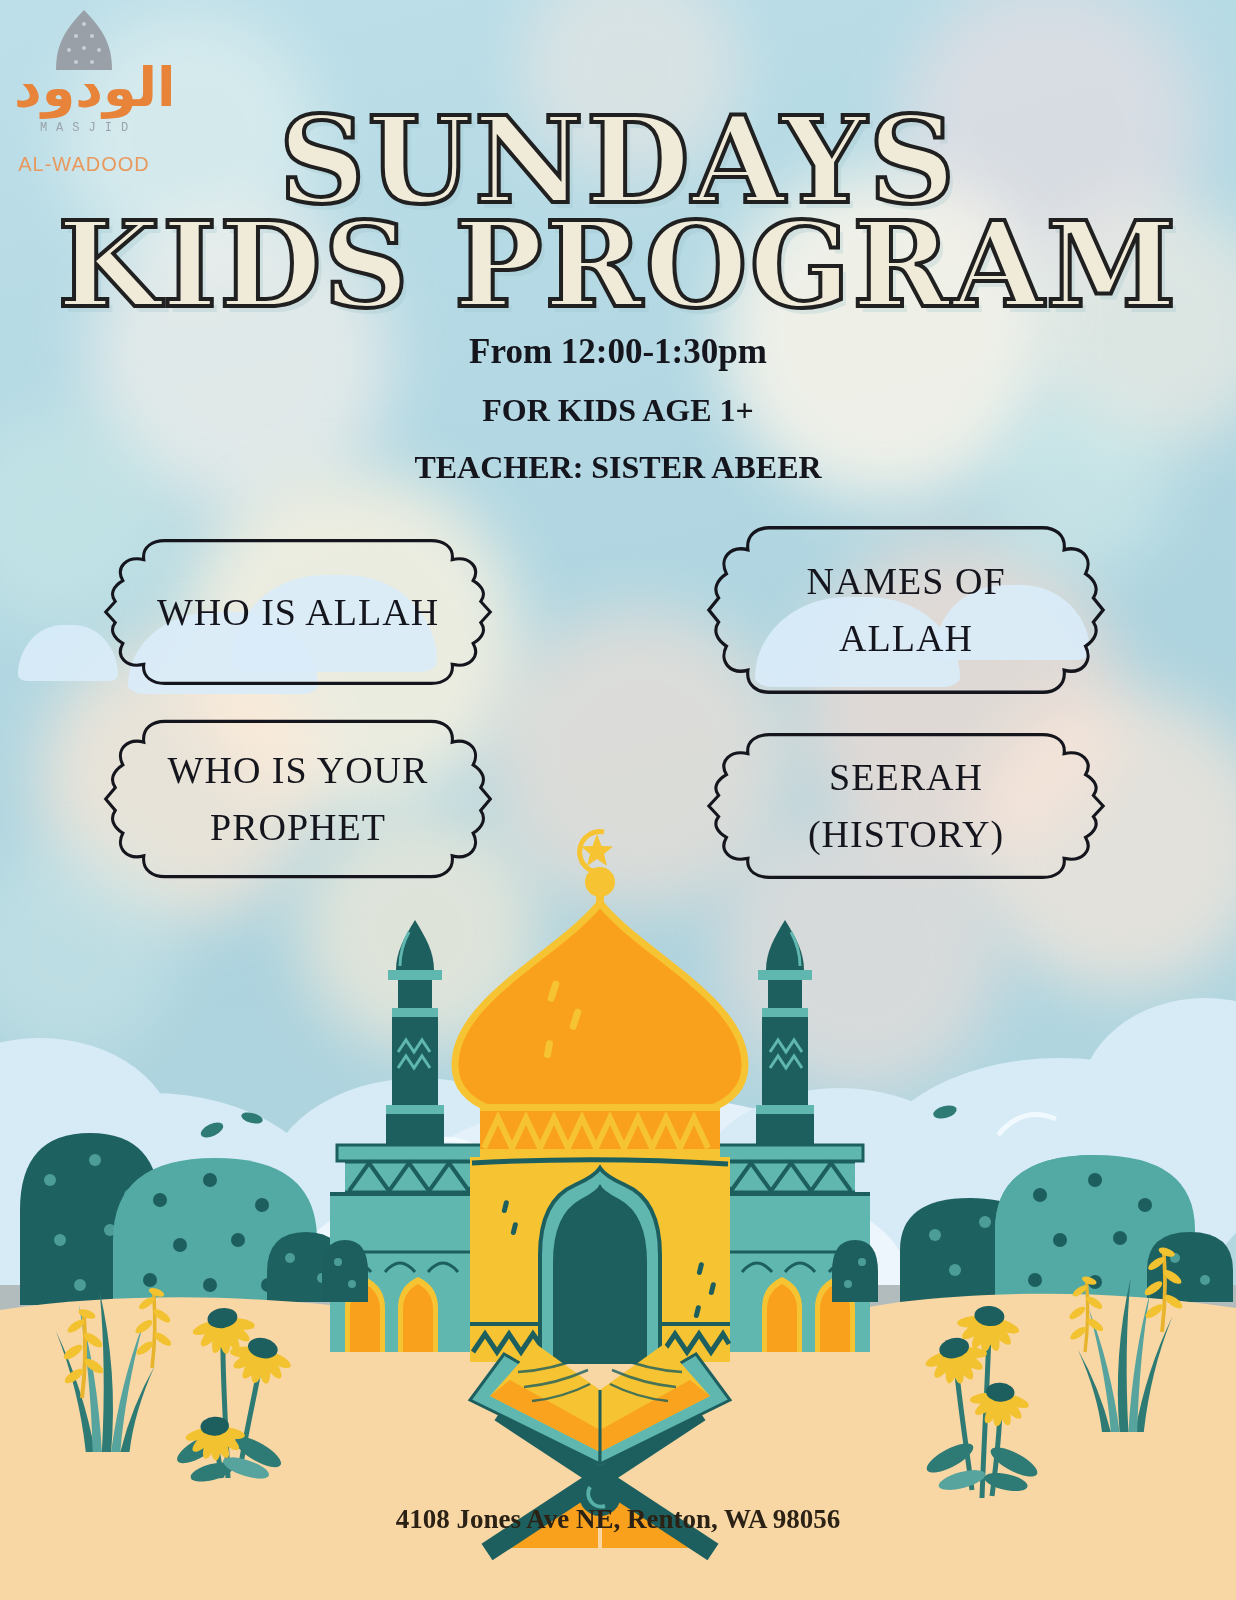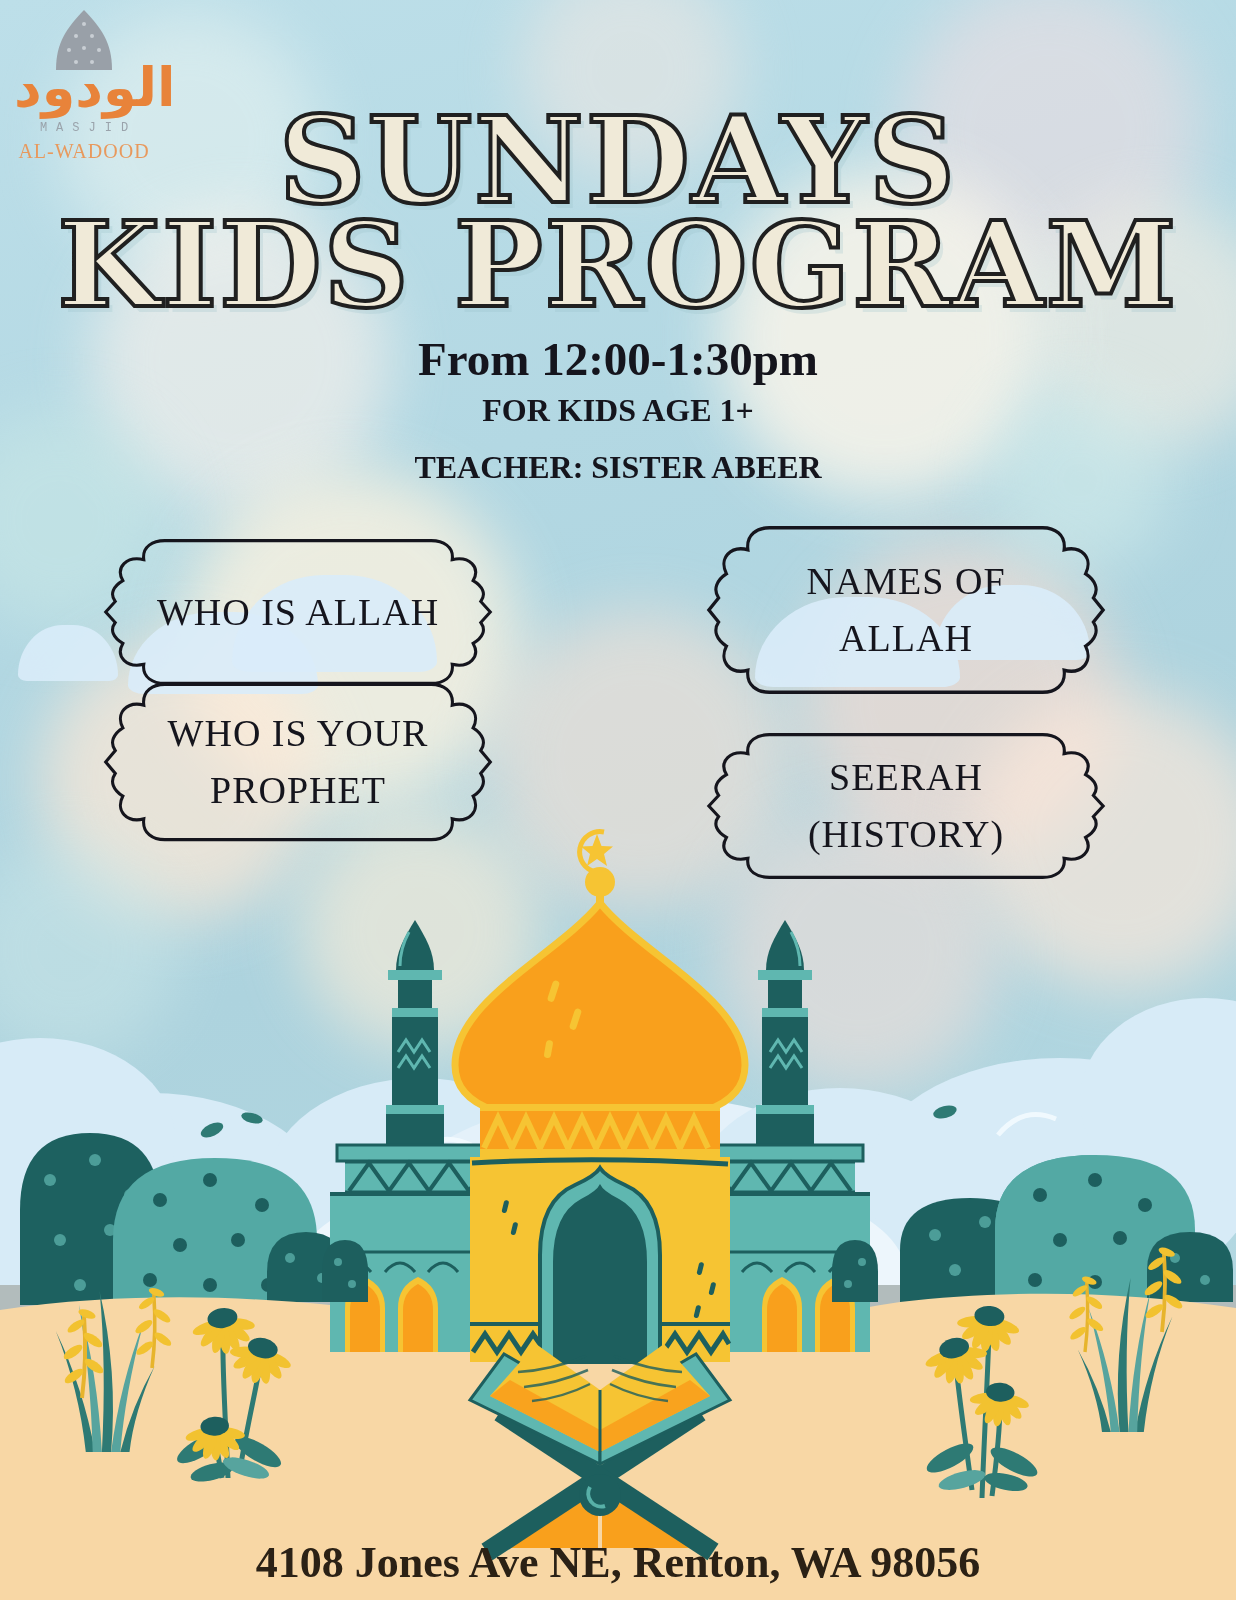--- a/index.html
+++ b/index.html
@@ -24,60 +24,60 @@
   .b12{left:970px; top:690px; width:300px;height:300px;background:#ffe9da;opacity:.65;}
   .b13{left:300px; top:810px; width:240px;height:240px;background:#ffefd8;opacity:.6;}
   .b14{left:720px; top:810px; width:280px;height:280px;background:#f8e0d8;opacity:.55;}
   .b15{left:990px; top:390px; width:180px;height:180px;background:#d9f0ec;opacity:.5;}
   .b16{left:-40px; top:840px; width:220px;height:220px;background:#cfe9e9;opacity:.45;}
   
   .logo{position:absolute;left:14px;top:8px;width:140px;text-align:center;color:#e8935a;}
   .logo-dome{display:block;margin:0 auto -14px auto;}
   .logo-arabic{font-family:"DejaVu Sans",sans-serif;font-size:54px;font-weight:bold;color:#e8833a;line-height:1.1;}
   .logo-masjid{font-family:Liberation Mono, monospace;font-size:12px;letter-spacing:9px;color:#9aa3ab;margin-top:4px;padding-left:9px;}
-  .logo-name{font-family:Liberation Serif, serif;font-size:20px;letter-spacing:1px;color:#e8995d;margin-top:5px;}
+  .logo-name{font-family:Liberation Sans, sans-serif;font-size:20px;letter-spacing:1px;color:#e8995d;margin-top:18px;}
   
   .org-header{position:absolute;left:0;top:24px;width:100%;text-align:center;
     font-size:30px;letter-spacing:2px;color:#191921;}
   .title{position:absolute;left:0;width:100%;text-align:center;
     font-family:"DejaVu Serif",serif;font-weight:bold;color:#f0ead8;
     -webkit-text-stroke:4px #202020;letter-spacing:2px;line-height:1;
     text-shadow:5px 6px 0 rgba(150,190,200,0.25);}
   .title1{top:100px;font-size:120px;}
   .title2{top:206px;font-size:118px;}
   .detail{position:absolute;left:0;width:100%;text-align:center;font-weight:bold;color:#15151d;}
-  .d-time{top:332px;font-size:47px;}
+  .d-time{top:332px;font-size:35px;}
   .d-age{top:392px;font-size:32px;}
   .d-teacher{top:449px;font-size:32px;}
   
   .cloud{position:absolute;background:#d9ecf9;opacity:.9;
     border-radius:50% 50% 10% 10% / 100% 100% 12% 12%;}
   .c1{left:128px;top:612px;width:190px;height:82px;}
   .c2{left:232px;top:575px;width:205px;height:97px;}
   .c3{left:18px; top:625px;width:100px;height:56px;}
   .c4{left:755px;top:597px;width:205px;height:90px;}
   .c5{left:935px;top:585px;width:155px;height:75px;}
   
   .frame{position:absolute;}
   .frame svg{position:absolute;left:0;top:0;width:100%;height:100%;overflow:visible;}
   .frame-text{position:absolute;inset:0;display:flex;align-items:center;justify-content:center;
     text-align:center;font-size:38px;color:#15151d;letter-spacing:1px;line-height:1.5;}
   .f1{left:100px;top:533px;width:396px;height:158px;}
   .f2{left:703px;top:519px;width:406px;height:182px;}
-  .f3{left:100px;top:676px;width:396px;height:172px;}
+  .f3{left:100px;top:713px;width:396px;height:172px;}
   .f4{left:703px;top:727px;width:406px;height:158px;}
   .f2 .frame-text span{max-width:300px;}
   .f3 .frame-text span{max-width:340px;}
   .f4 .frame-text span{max-width:300px;}
   .frame-text span{display:inline-block;}
   
   .scene{position:absolute;left:0;top:0;width:1236px;height:1600px;}
   
-  .address{position:absolute;left:0;top:1537px;width:100%;text-align:center;
-    font-weight:bold;font-size:44px;color:#2b2115;}
+  .address{position:absolute;left:0;top:1504px;width:100%;text-align:center;
+    font-weight:bold;font-size:27px;color:#2b2115;}
 </style>
 </head>
 <body>
 
 <div class="poster">
 
   <div>
     <div class="bokeh b1"></div>
     <div class="bokeh b2"></div>
     <div class="bokeh b3"></div>

